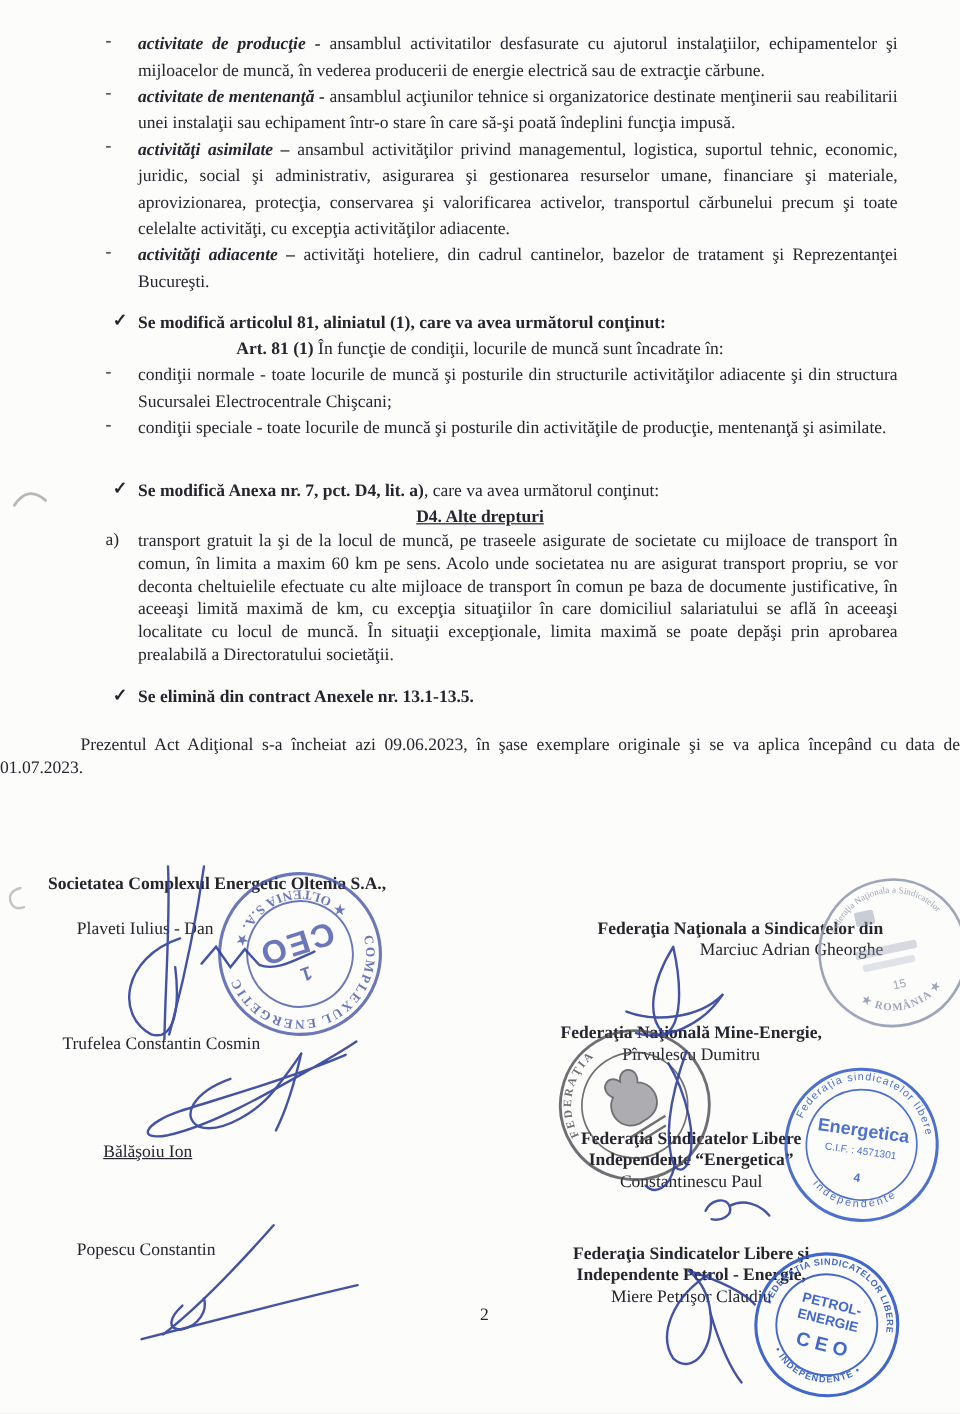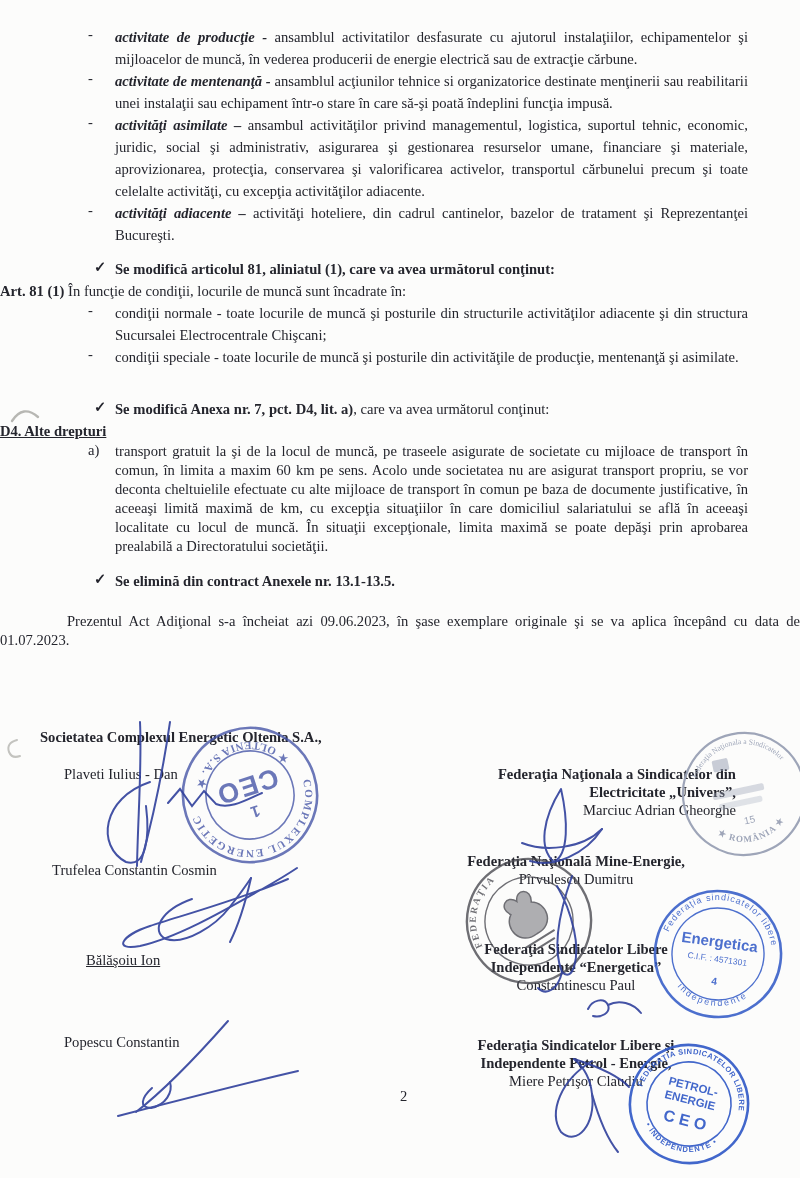--- a/index.html
+++ b/index.html
@@ -9,21 +9,21 @@
     font-family:"Liberation Serif", serif; color:#24252d;
     font-size:14.6px;
   }
   .content{position:absolute; top:26px; left:0; right:0; z-index:1;}
   .row{display:flex; margin:0 52px 0 88px;}
   .row .mk{flex:none; width:27px;}
   .row .tx{flex:1; text-align:justify; line-height:22px;}
   .chkrow{display:flex; margin:0 52px 0 94px;}
   .chkrow .mk{flex:none; width:21px; font-weight:bold;}
   .chkrow .tx{flex:1; line-height:22px;}
-  .plain{margin:0 52px 0 115px; line-height:22px;}
+  .plain{margin:0 52px 0 115px; line-height:22px;text-align:center;}
   .dense .tx{line-height:19px;}
   b,.b{font-weight:bold;}
   .bi{font-weight:bold; font-style:italic;}
   .ul{text-decoration:underline;}
   .gap12{height:12px;} .gap30{height:30px;} .gap14{height:14px;} .gap20{height:20px;}
   .closing{margin:0 55px 0 38px; text-indent:67px; text-align:justify; line-height:19px;}
   
   .sig-label{position:absolute; white-space:nowrap; z-index:2;}
   .org{position:absolute; left:416px; width:320px; text-align:center; font-weight:bold; line-height:18px; z-index:2;}
   .org .signer{font-weight:normal;}
@@ -102,21 +102,20 @@
   </div>
 
   <div class="sig-label b" style="left:40px; top:729px;">Societatea Complexul Energetic Oltenia S.A.,</div>
   <div class="sig-label" style="left:64px; top:766px;">Plaveti Iulius - Dan</div>
   <div class="sig-label" style="left:52px; top:862px;">Trufelea Constantin Cosmin</div>
   <div class="sig-label" style="left:86px; top:952px;text-decoration:underline;">Bălăşoiu Ion</div>
   <div class="sig-label" style="left:64px; top:1034px;">Popescu Constantin</div>
 
   <div class="org" style="top:765px;text-align:right;">
     <div>Federaţia Naţionala a Sindicatelor din</div>
-    <div>Electricitate „Univers”,</div>
     <div class="signer">Marciuc Adrian Gheorghe</div>
   </div>
   <div class="org" style="top:852px;">
     <div>Federaţia Naţională Mine-Energie,</div>
     <div class="signer">Pîrvulescu Dumitru</div>
   </div>
   <div class="org" style="top:940px;">
     <div>Federaţia Sindicatelor Libere</div>
     <div>Independente “Energetica”</div>
     <div class="signer">Constantinescu Paul</div>

